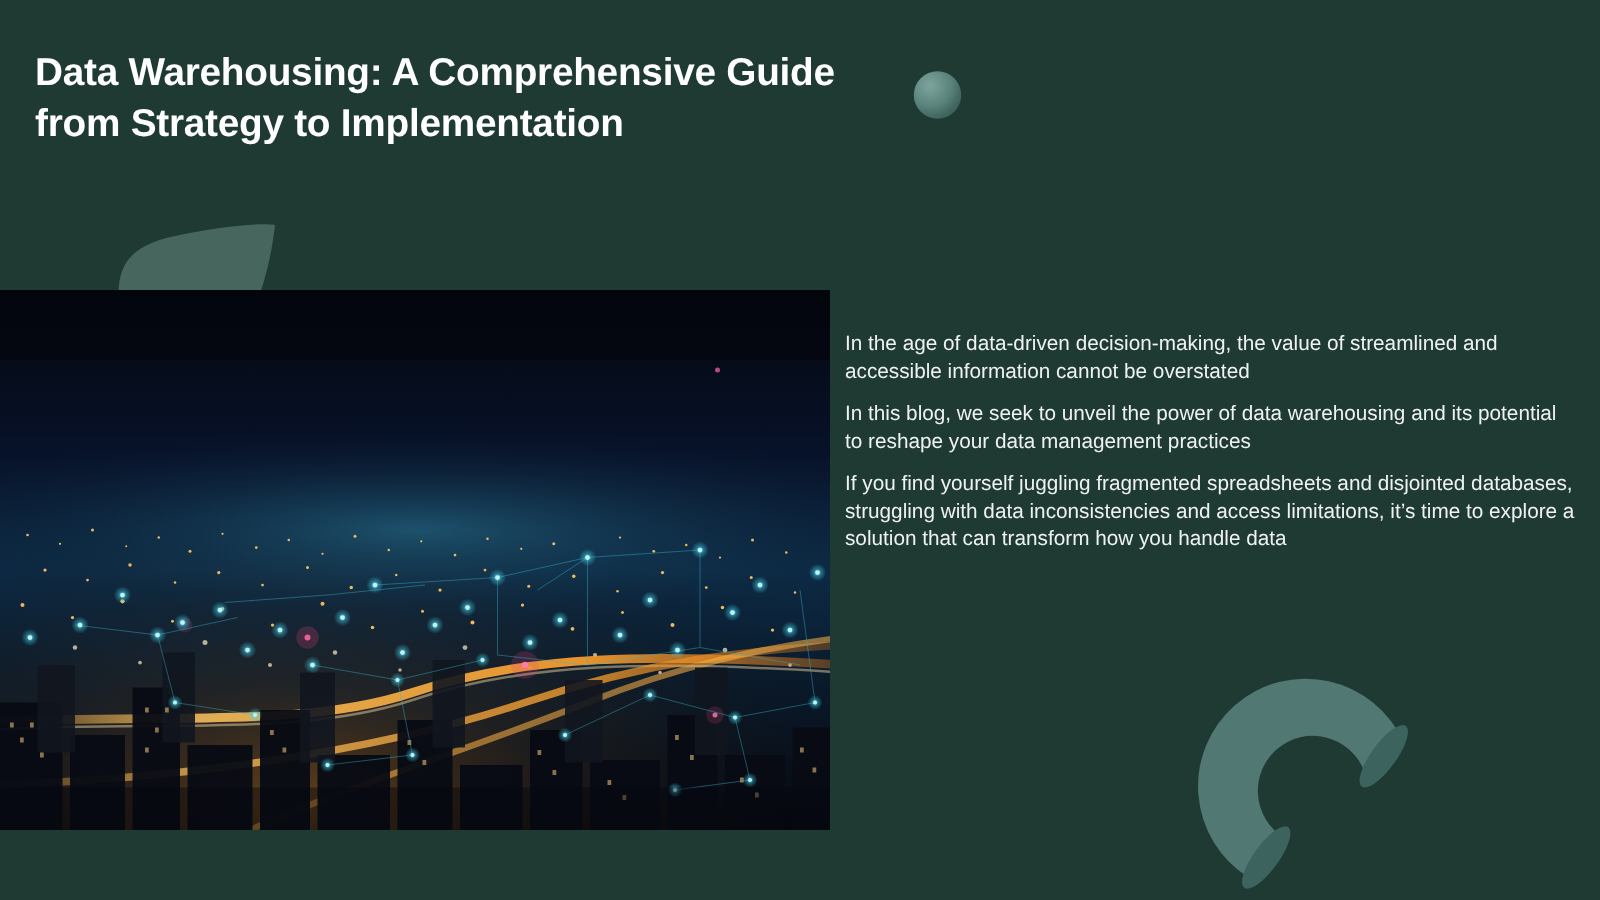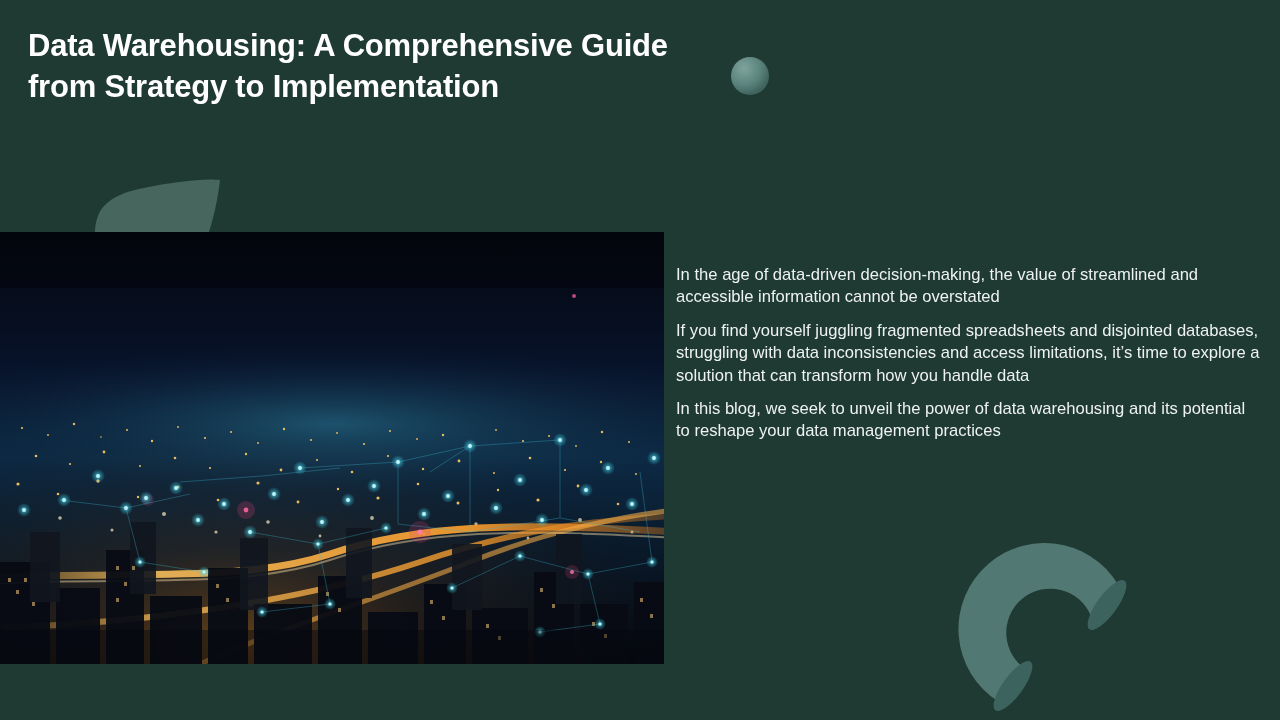--- a/index.html
+++ b/index.html
@@ -15,21 +15,21 @@
     width: 1280px;
     height: 720px;
     background: #1f3a33;
     overflow: hidden;
   }
 
   
   #title {
     position: absolute;
     left: 28px;
-    top: 26px;
+    top: 38px;
     width: 680px;
     margin: 0;
     font-size: 31px;
     font-weight: bold;
     line-height: 1.32;
     color: #ffffff;
     letter-spacing: -0.2px;
     white-space: pre-line;
   }
 
@@ -444,17 +444,17 @@
                Z" fill="#517872"></path>
 
       <ellipse cx="152" cy="85" rx="10" ry="30" transform="rotate(36 152 85)" fill="#3c635d"></ellipse>
 
       <ellipse cx="58" cy="166" rx="10" ry="30" transform="rotate(36 58 166)" fill="#3c635d"></ellipse>
     </svg>
   </div>
 
   <div id="body-copy">
     <p>In the age of data-driven decision-making, the value of streamlined and accessible information cannot be overstated</p>
+    <p>In this blog, we seek to unveil the power of data warehousing and its potential to reshape your data management practices</p>
     <p>If you find yourself juggling fragmented spreadsheets and disjointed databases, struggling with data inconsistencies and access limitations, it’s time to explore a solution that can transform how you handle data</p>
-    <p>In this blog, we seek to unveil the power of data warehousing and its potential to reshape your data management practices</p>
   </div>
 
 </div>
 
 </body></html>

